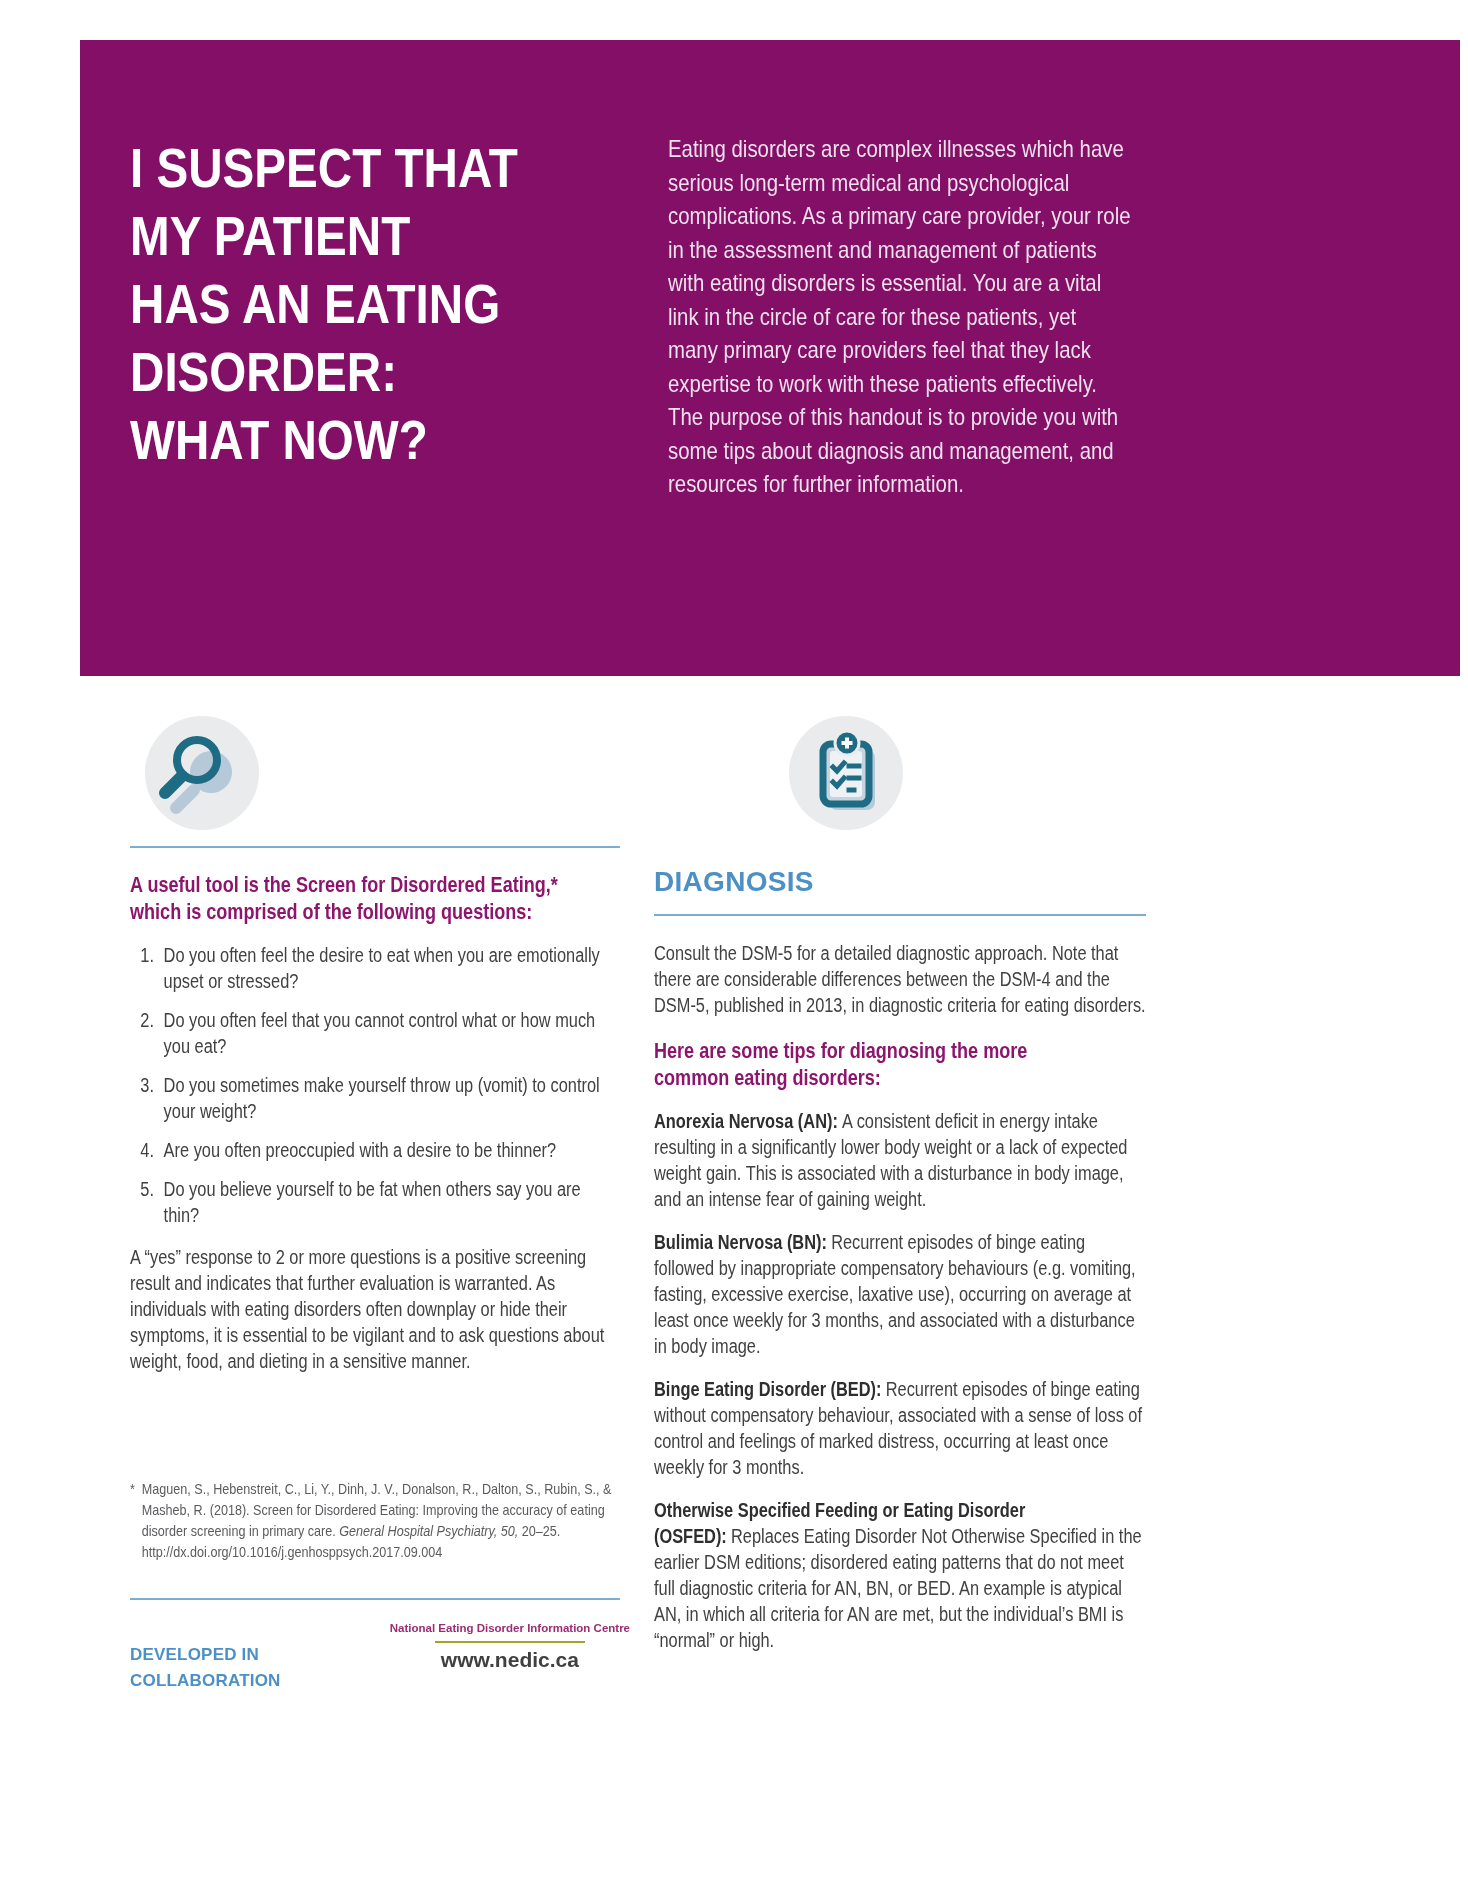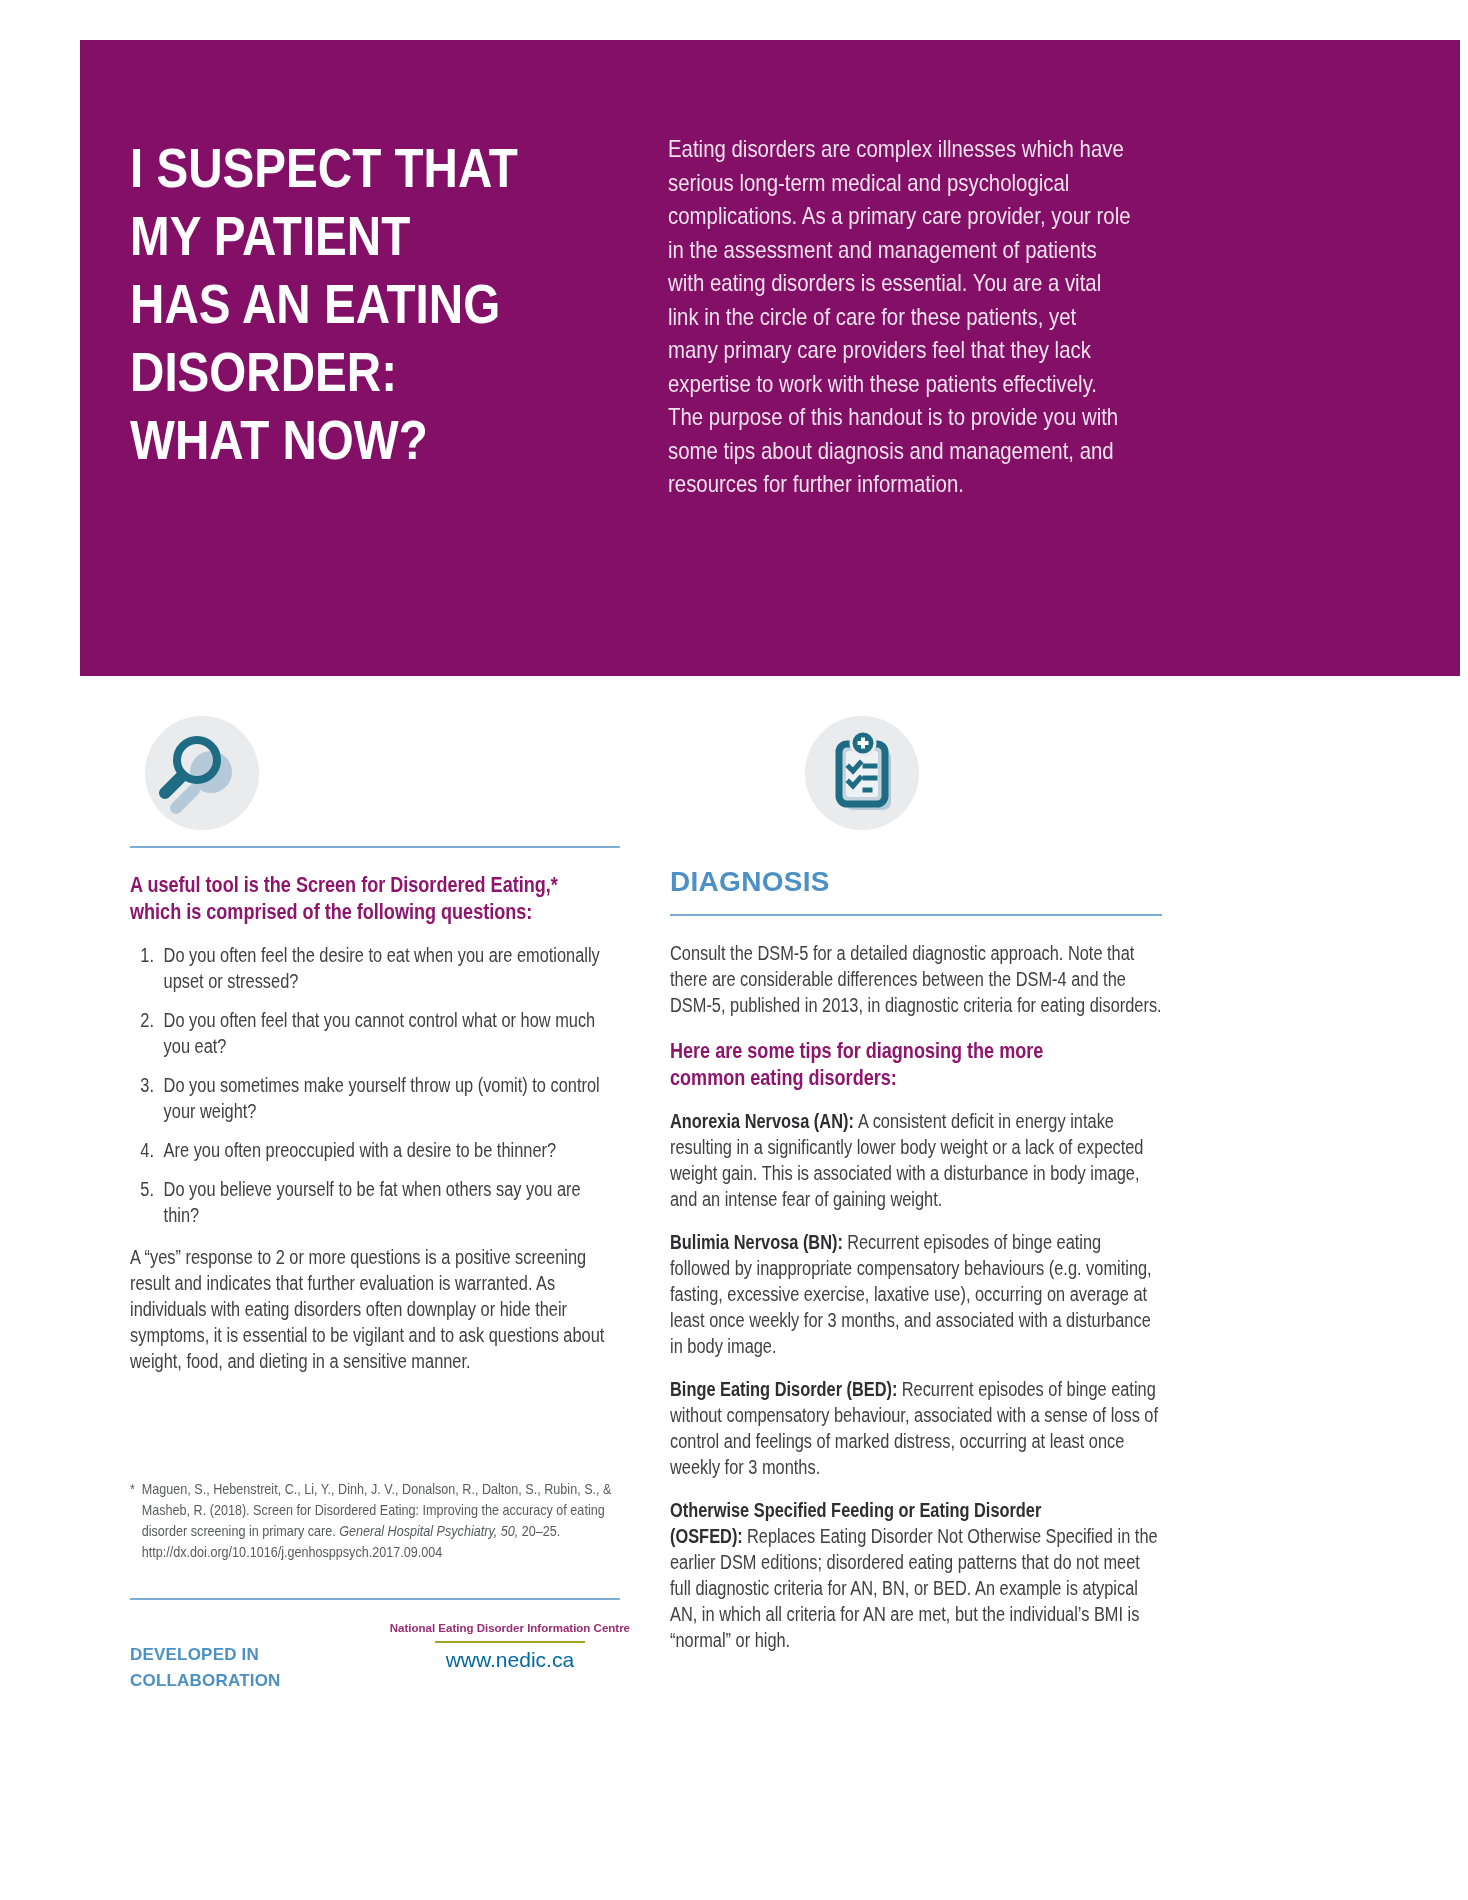--- a/index.html
+++ b/index.html
@@ -10,21 +10,21 @@
   .hero{position:absolute;left:40px;top:40px;width:1380px;height:636px;background:#830f67;}
   .hero-title{position:absolute;left:50px;top:94px;transform:scaleX(0.85);transform-origin:0 0;
               color:#ffffff;font-weight:bold;font-size:56px;line-height:68px;white-space:nowrap;}
   .hero-intro-wrap{position:absolute;left:588px;top:92px;width:545px;
                    transform:scaleX(0.85);transform-origin:0 0;}
   .hero-intro{margin:0;color:#efe2ed;font-size:24px;line-height:33.5px;}
 
   
   .col{position:absolute;top:716px;}
   .col-left{left:90px;width:584px;}
-  .col-right{left:630px;width:586px;}
+  .col-right{left:614px;width:586px;}
   .icon-circle{width:114px;height:114px;}
   .col-left .icon-circle{margin-left:15px;}
   .col-right .icon-circle{margin-left:135px;}
   .section-heading{margin:36px 0 0 0;font-size:28px;font-weight:bold;color:#4c90c5;letter-spacing:.3px;}
   .rule{height:2px;background:#7caed3;border:none;margin:16px 0 0 0;}
   .col-left .rule{width:490px;}
   .col-right .rule{width:492px;}
 
   .condense{transform:scaleX(0.84);transform-origin:0 0;margin-top:24px;color:#414042;}
   .col-left .condense{width:584px;}
@@ -44,21 +44,21 @@
   .rule2{margin-top:36px;}
 
   .logos{display:flex;justify-content:space-between;align-items:flex-start;width:500px;margin-top:18px;}
   .collab{margin-top:24px;font-size:17px;line-height:26px;font-weight:bold;color:#4c90c5;letter-spacing:.2px;}
   .nedic{text-align:center;}
   .nedic-word{font-size:52px;line-height:52px;font-weight:bold;letter-spacing:-1px;}
   .nedic-word .olive{color:#a3a32b;}
   .nedic-word .plum{color:#a0457e;font-weight:400;}
   .nedic-tag{font-size:11.5px;font-weight:bold;color:#9b2d74;margin-top:4px;white-space:nowrap;}
   .nedic-line{height:2px;background:#a3a32b;width:150px;margin:7px auto 5px auto;}
-  .nedic-url{font-size:21px;font-weight:normal;color:#0369a1;}
+  .nedic-url{font-size:21px;font-weight:bold;color:#404040;}
   .bodybrave{text-align:center;margin-top:2px;}
   .bb-text{font-size:26px;color:#1b1b1b;margin-top:2px;letter-spacing:.5px;}
 
   .entry{font-size:19.5px;line-height:26px;margin:0 0 17px 0;}
   .entry b{color:#2e2e30;margin-right:5px;}
 
   .pagenum{position:absolute;left:1384px;top:1804px;font-size:20px;color:#a0a2a5;}
 </style>
 </head>
 <body>

